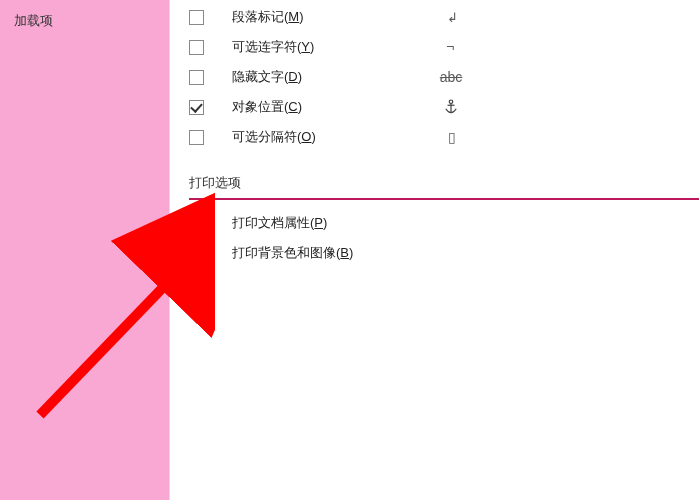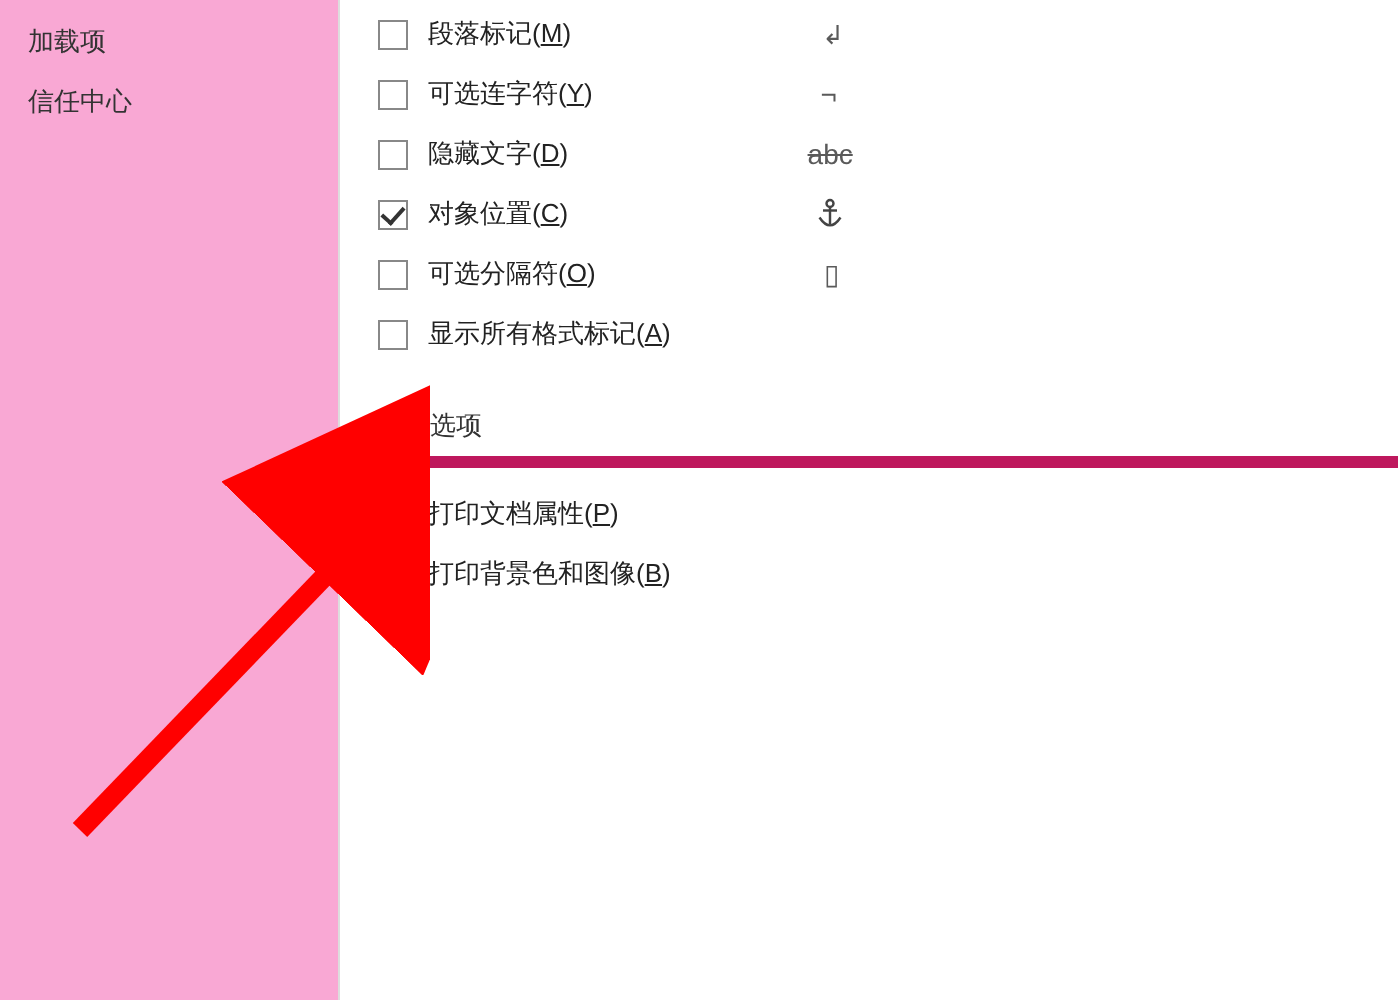--- a/index.html
+++ b/index.html
@@ -28,21 +28,21 @@
     .main {
       flex: 1;
       background: #fff;
       padding: 2px 0 0 18px;
       border-left: 1px solid #fff;
     }
     .opt-row {
       display: flex;
       align-items: center;
       padding: 6px 0;
-      gap: 10px;
+      gap: 28px;
     }
     .cbox {
       width: 15px; height: 15px;
       border: 1px solid #888;
       display: inline-flex;
       align-items: center;
       justify-content: center;
       background: #fff;
       cursor: pointer;
       position: relative;
@@ -77,21 +77,21 @@
       color: #5a5a5a;
       font-size: 14px;
       margin-left: 100px;
     }
     .section-title {
       font-size: 13px;
       color: #333;
       padding: 6px 0 6px 0;
       margin-top: 16px;
       margin-bottom: 8px;
-      border-bottom: 6px solid #be185d;
+      border-bottom: 2px solid #be185d;
       width: 510px;
     }
     .info-icon {
       display: inline-flex;
       width: 14px; height: 14px;
       border: 1px solid #3b87d6;
       border-radius: 50%;
       color: #3b87d6;
       font-size: 10px;
       align-items: center;
@@ -109,23 +109,20 @@
     .strike { text-decoration: line-through; }
     .anchor-svg { width: 14px; height: 16px; }
   </style>
 </head>
 <body>
 
 <div class="container">
   <div class="sidebar">
     <div class="sidebar-item">
       <span>加载项</span>
-    </div>
-    <div class="sidebar-item">
-      <span>信任中心</span>
     </div>
   </div>
 
   <div class="main">
     <div id="display-opts">
         <div class="opt-row">
           <span class="cbox"></span>
           <span class="opt-label">段落标记(<u>M</u>)</span>
           <span class="icon-col" style="margin-left:108px">
             <span style="font-size:13px;">↲</span>
@@ -157,24 +154,20 @@
             </svg>
           </span>
         </div>
         <div class="opt-row">
           <span class="cbox"></span>
           <span class="opt-label">可选分隔符(<u>O</u>)</span>
           <span class="icon-col" style="margin-left:95px">
             <span>▯</span>
           </span>
         </div>
-        <div class="opt-row">
-          <span class="cbox"></span>
-          <span class="opt-label">显示所有格式标记(<u>A</u>)</span>
-        </div>
       </div>
 
     <div class="section-title">打印选项</div>
 
     <div id="print-opts" style="margin-top:6px;">
         <div class="opt-row">
           <span class="cbox"></span>
           <span class="opt-label">打印文档属性(<u>P</u>)</span>
         </div>
         <div class="opt-row">

